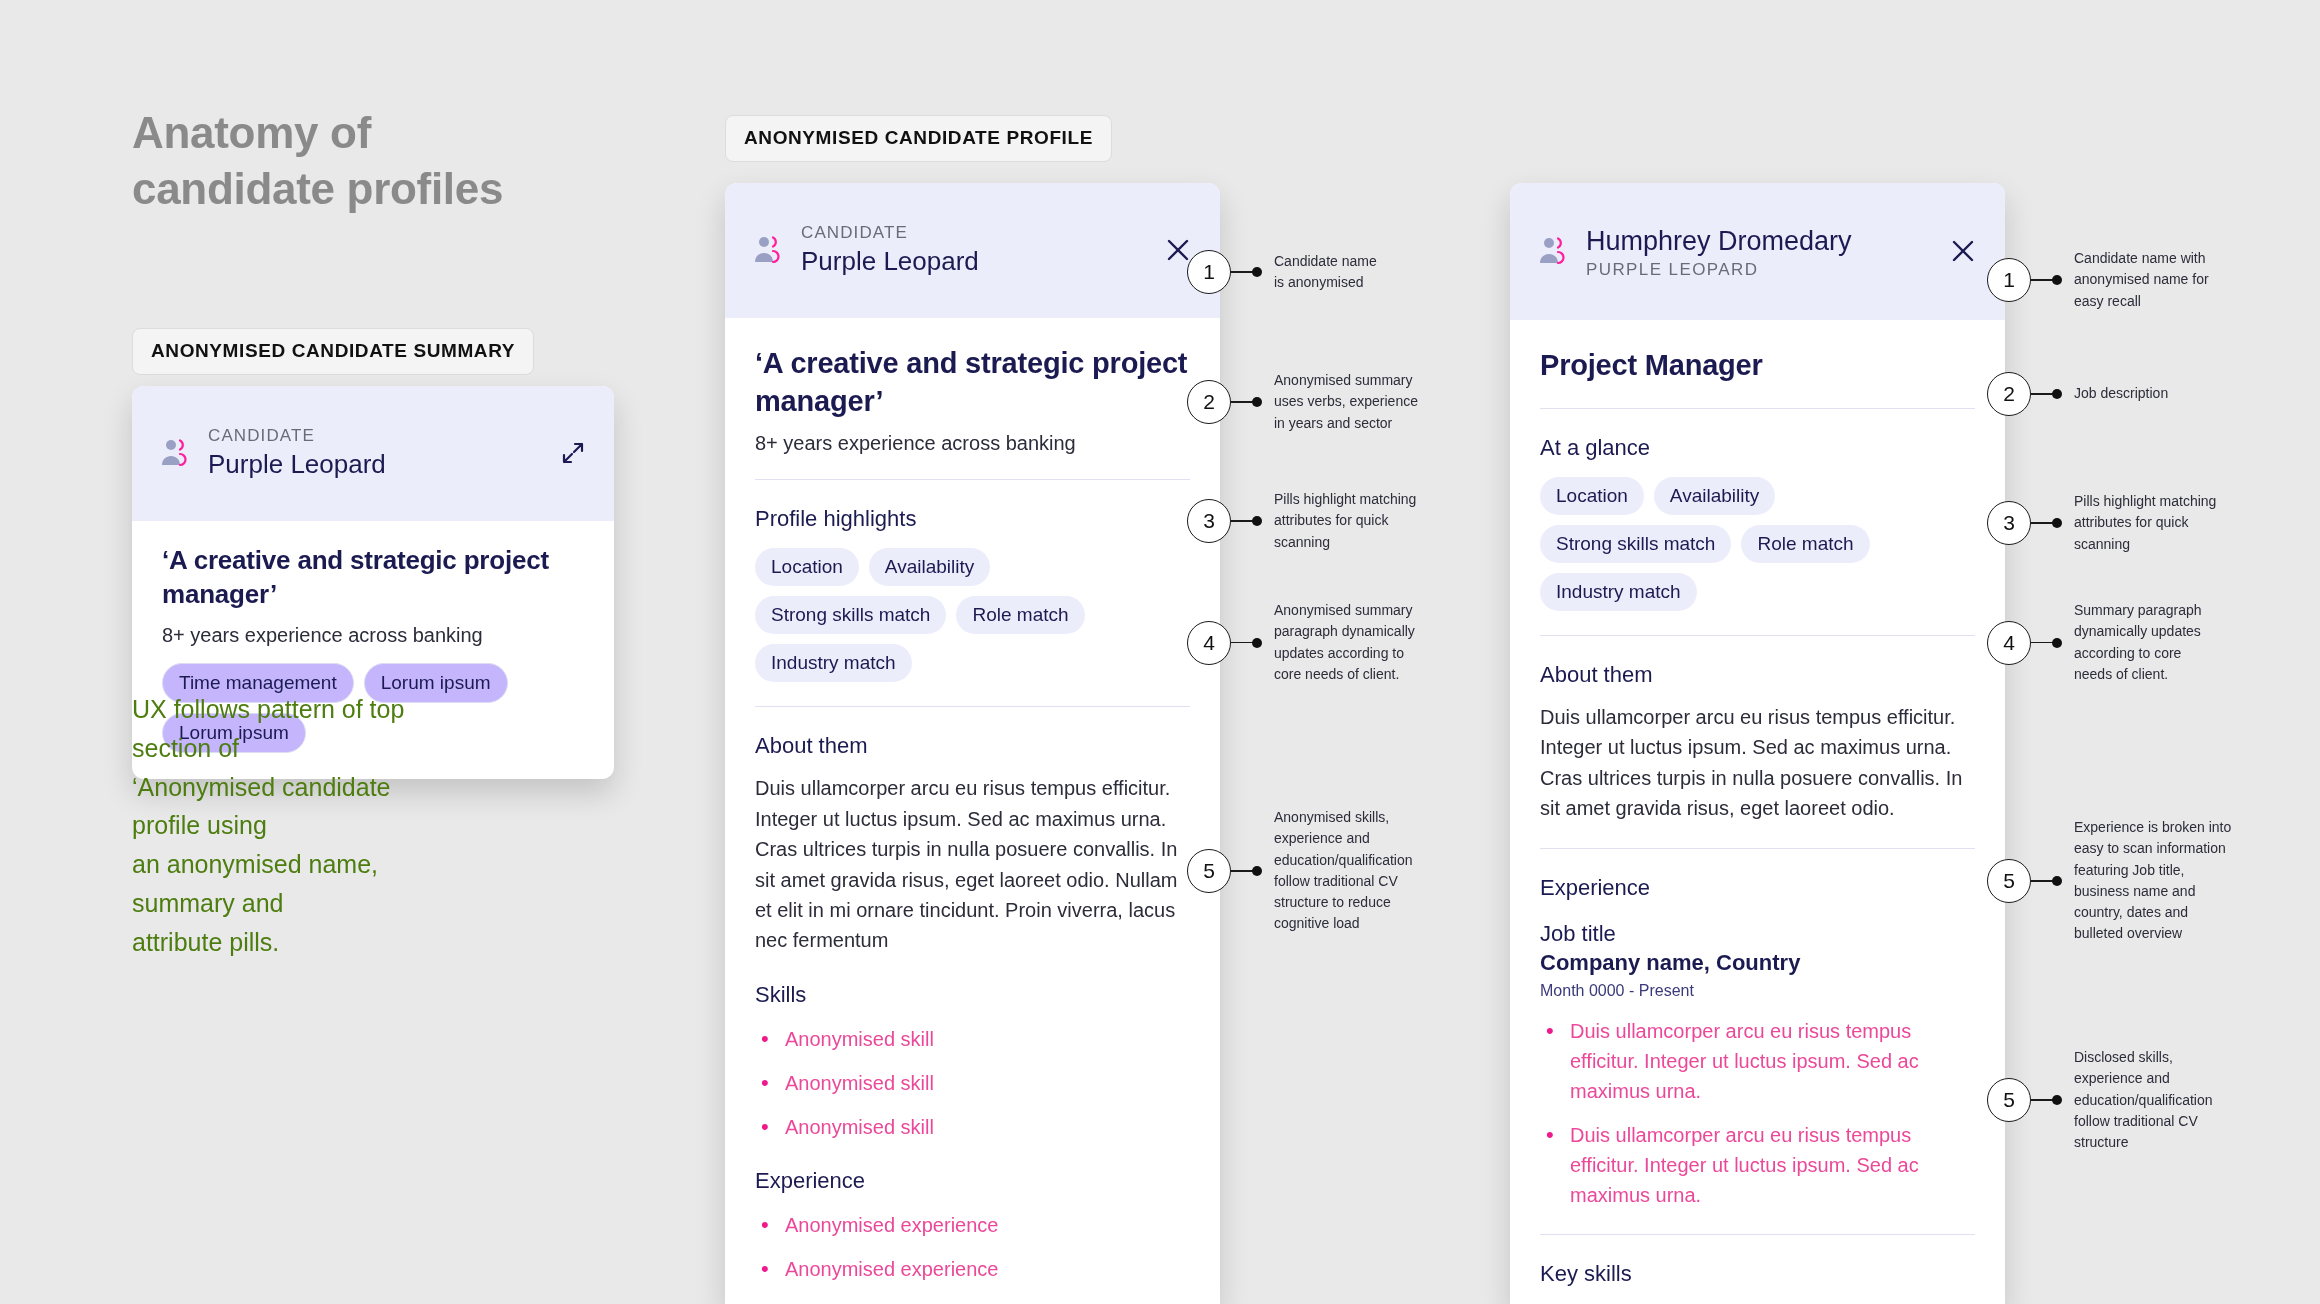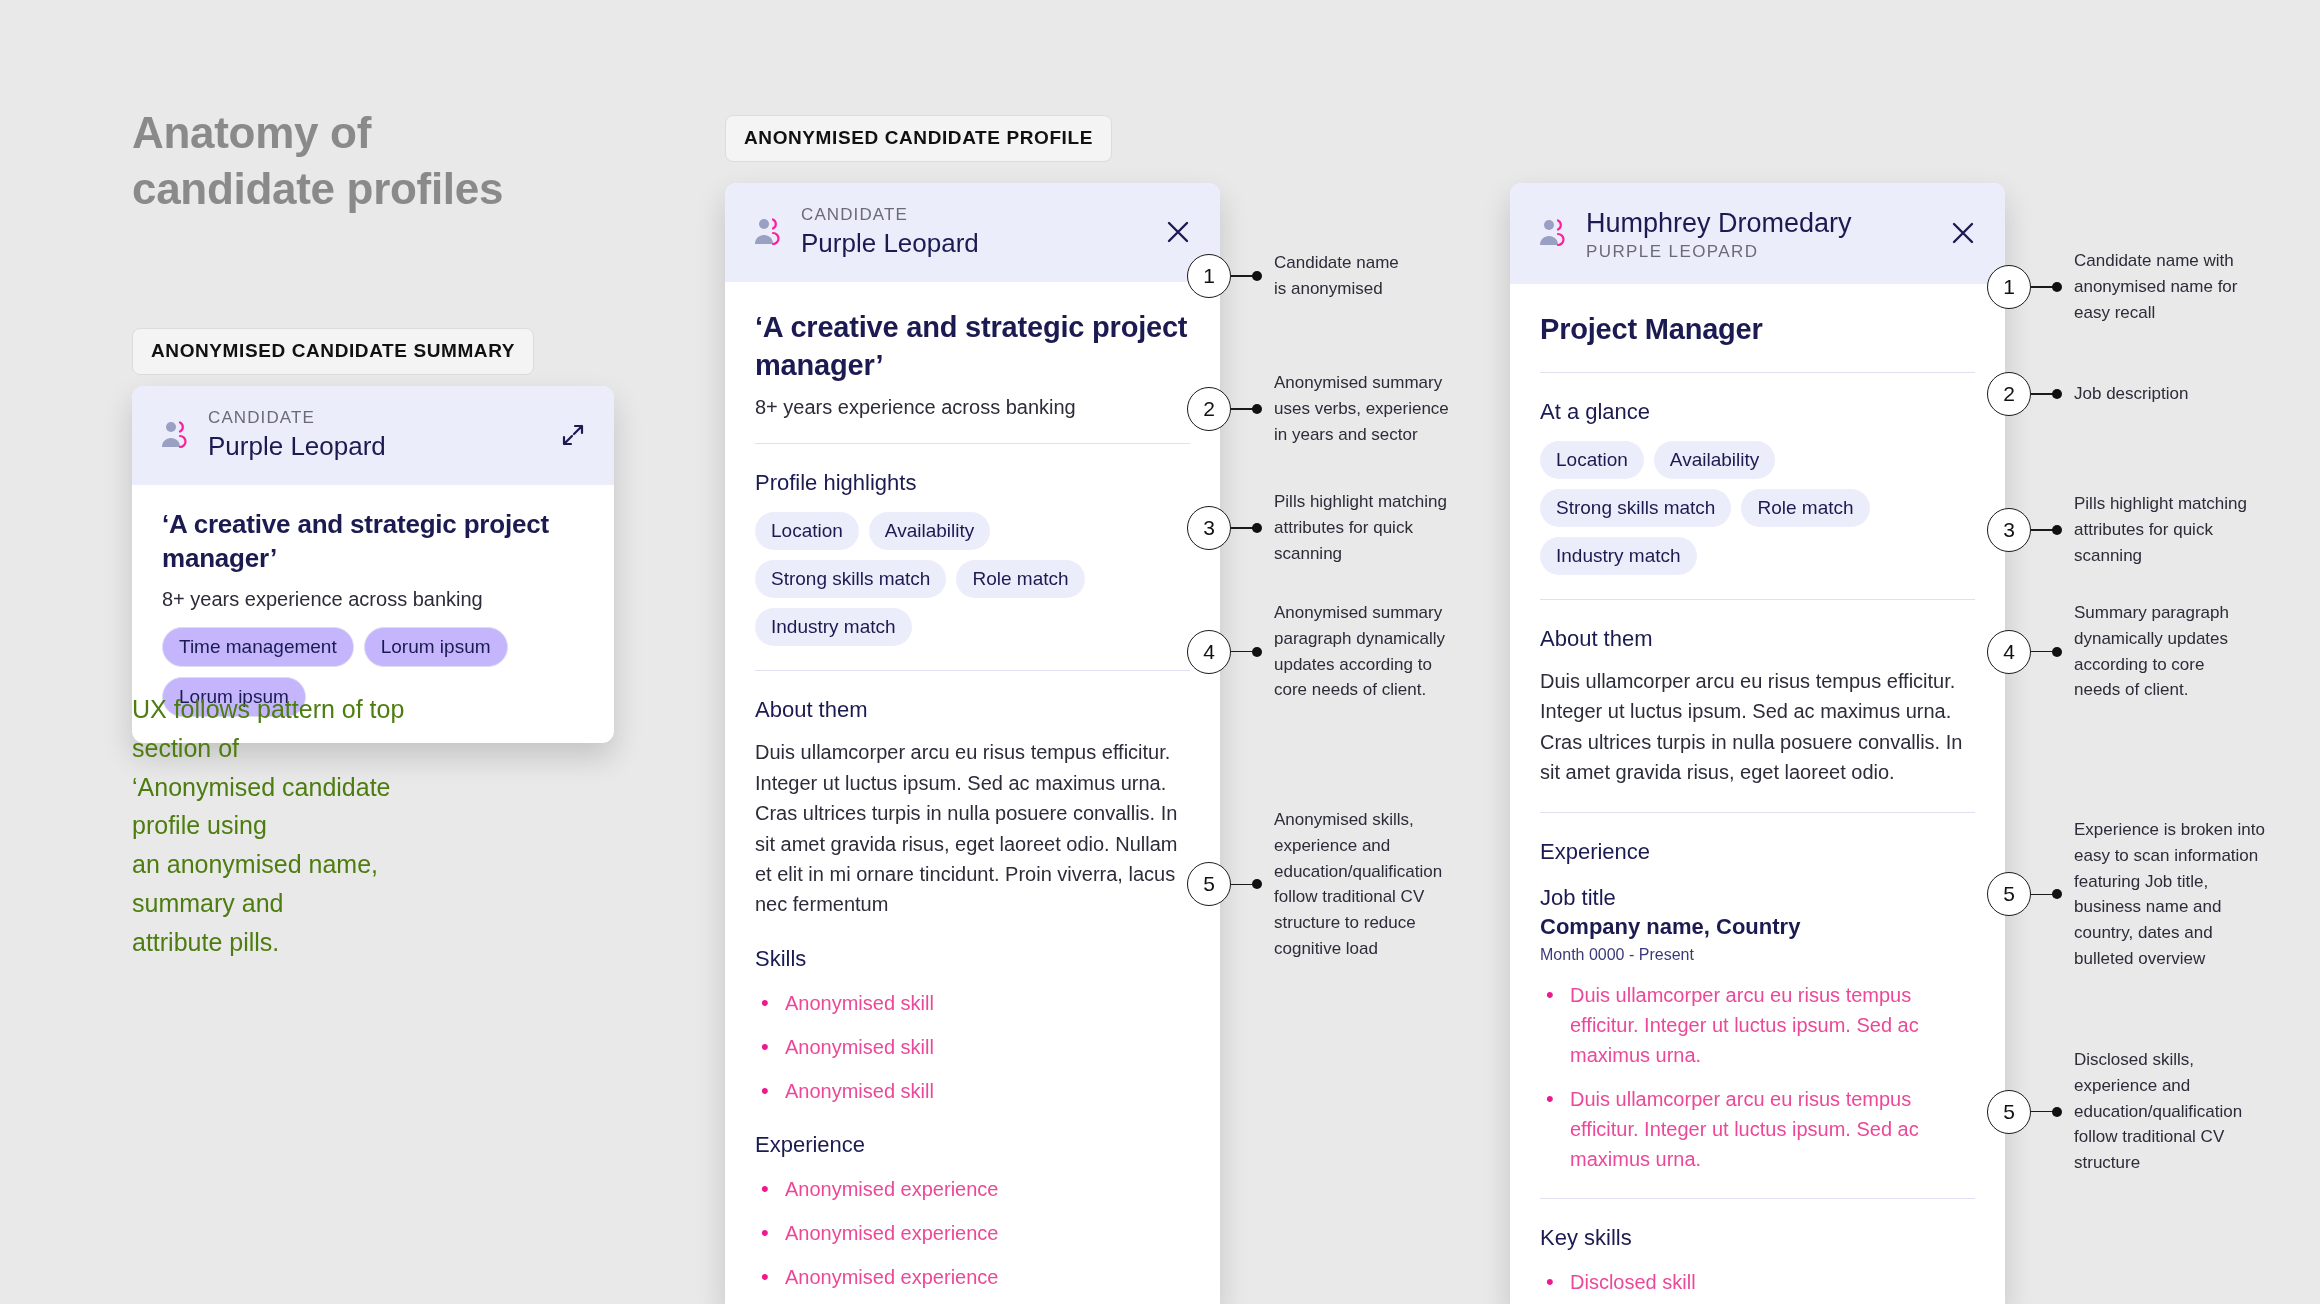--- a/index.html
+++ b/index.html
@@ -31,21 +31,21 @@
   
   .card {
     position: absolute; background: #fff;
     border-radius: 12px 12px 0 0; overflow: hidden;
   }
   .card.rounded { border-radius: 12px; }
   .card-shadow { box-shadow: 0 14px 30px rgba(0,0,0,0.16); }
 
   .card-header {
     background: #ecedfb; display: flex; align-items: center;
-    padding: 22px 26px; gap: 16px;
+    padding: 40px 26px; gap: 16px;
   }
   .card-header .who { flex: 1; min-width: 0; }
   .kicker {
     font-size: 17px; letter-spacing: 1.1px; color: #6b6b78;
     text-transform: uppercase; line-height: 1.2;
   }
   .who-name {
     font-size: 26px; color: #1b1b52; line-height: 1.25; margin-top: 2px;
   }
   .who-name.big { font-size: 27px; font-weight: 500; }
@@ -104,21 +104,21 @@
   .anno { position: absolute; display: flex; align-items: center; }
   .anno-circle {
     width: 44px; height: 44px; border-radius: 50%; background: #fff;
     border: 1.6px solid #1a1a1a; display: flex; align-items: center;
     justify-content: center; font-size: 21px; color: #111; flex: 0 0 44px;
     position: relative; z-index: 2;
   }
   .anno-line { width: 22px; height: 1.6px; background: #1a1a1a; }
   .anno-dot { width: 10px; height: 10px; border-radius: 50%; background: #111; margin-left: -1px; }
   .anno-text {
-    font-size: 17px; line-height: 1.52; color: #2c2c3a; margin-left: 12px;
+    font-size: 14px; line-height: 1.52; color: #2c2c3a; margin-left: 12px;
     white-space: pre-line;
   }
   .anno-text.w1 { width: 210px; }
   .anno-text.w2 { width: 215px; }
 </style>
 </head>
 <body>
 
 <div class="stage">
 

